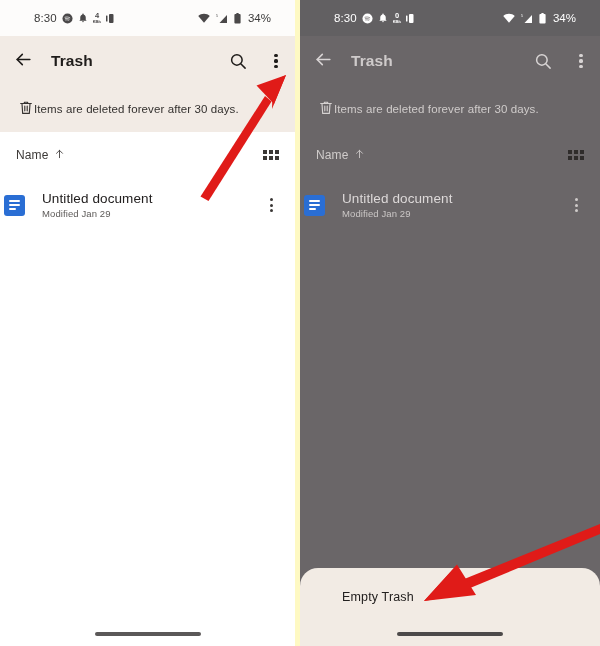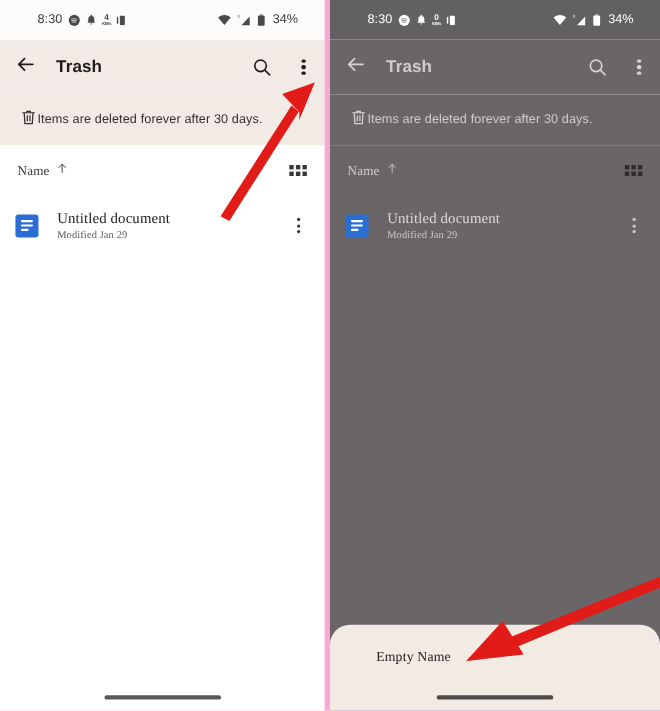--- a/index.html
+++ b/index.html
@@ -3,21 +3,21 @@
 <meta charset="utf-8">
 <style>
   html,body{margin:0;padding:0;background:#ffffff;}
   body{
     width:600px;height:646px;
     font-family:"Liberation Sans", sans-serif;
     -webkit-font-smoothing:antialiased;
     overflow:hidden;
     position:relative;
   }
-  .stage{position:absolute;inset:0;width:600px;height:646px;background:#f9a8d4;}
+  .stage{position:absolute;inset:0;width:600px;height:646px;background:#fef9c3;}
 
   
   .phone{position:absolute;top:0;height:646px;overflow:hidden;background:#ffffff;}
   .phone.left{left:0;width:295px;}
   .phone.right{left:300px;width:300px;}
 
   
   .statusbar{
     position:relative;height:36px;width:100%;
     display:flex;align-items:center;
@@ -63,34 +63,34 @@
     background:#f2ebe5;height:46px;display:flex;align-items:center;
     padding-left:18px;box-sizing:border-box;
   }
   .right .infostrip{background:#6a6668;}
   .infostrip .txt{font-size:11.5px;color:#33302e;letter-spacing:.1px;}
   .right .infostrip .txt{color:#d0cccb;}
   .icon-trash{width:16px;height:17px;color:#35312f;}
   .right .icon-trash{color:#d6d2d1;}
 
   
-  .content{background:#ffffff;height:514px;position:relative;font-family:Liberation Serif, serif;}
+  .content{background:#ffffff;height:514px;position:relative;}
   .right .content{background:#6a6668;}
 
   .sortrow{height:46px;display:flex;align-items:center;padding:0 16px 0 16px;box-sizing:border-box;}
   .sortrow .lbl{font-size:12px;color:#3c3937;letter-spacing:.1px;}
   .right .sortrow .lbl{color:#d0cccb;}
   .arrow-up{width:11px;height:12px;margin-left:6px;color:#3c3937;}
   .right .arrow-up{color:#d0cccb;}
   .sortrow .spacer{flex:1;}
   .gridicon{display:grid;grid-template-columns:repeat(3,4.2px);grid-template-rows:repeat(2,4.2px);gap:1.8px;}
   .gridicon i{display:block;width:4.2px;height:4.2px;background:#3a3735;}
   .right .gridicon i{background:#2f2c2b;}
 
-  .filerow{height:54px;display:flex;align-items:center;padding:0 16px 0 14px;box-sizing:border-box;}
+  .filerow{height:54px;display:flex;align-items:center;padding:0 16px 0 4px;box-sizing:border-box;}
   .docicon{
     width:21px;height:21px;border-radius:3px;background:#2a6ed4;
     display:flex;flex-direction:column;align-items:center;justify-content:center;gap:2.2px;
     flex:0 0 auto;
   }
   .docicon i{display:block;height:1.9px;background:#ffffff;border-radius:1px;}
   .docicon i:nth-child(1){width:11px;}
   .docicon i:nth-child(2){width:11px;}
   .docicon i:nth-child(3){width:7px;margin-right:4px;}
   .filemeta{margin-left:17px;display:flex;flex-direction:column;gap:2px;}
@@ -370,21 +370,21 @@
         </span>
         <span class="spacer"></span>
         <span class="rowmenu">
             <i></i>
             <i></i>
             <i></i>
           </span>
       </div>
 
       <div class="sheet">
-        <span class="label">Empty Name</span>
+        <span class="label">Empty Trash</span>
       </div>
 
       <div class="gesture">
           <i></i>
         </div>
     </div>
   </div>
 
   <svg class="annots" width="600" height="646" viewBox="0 0 600 646">
 

